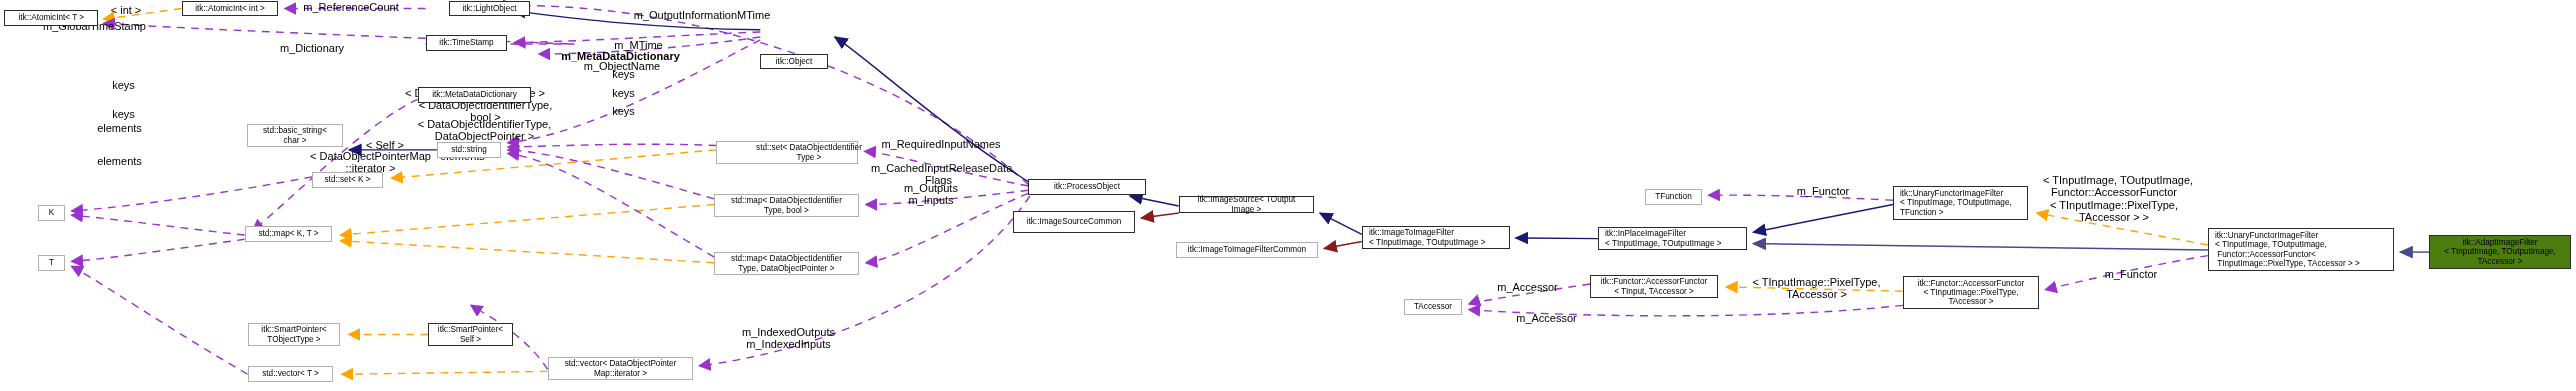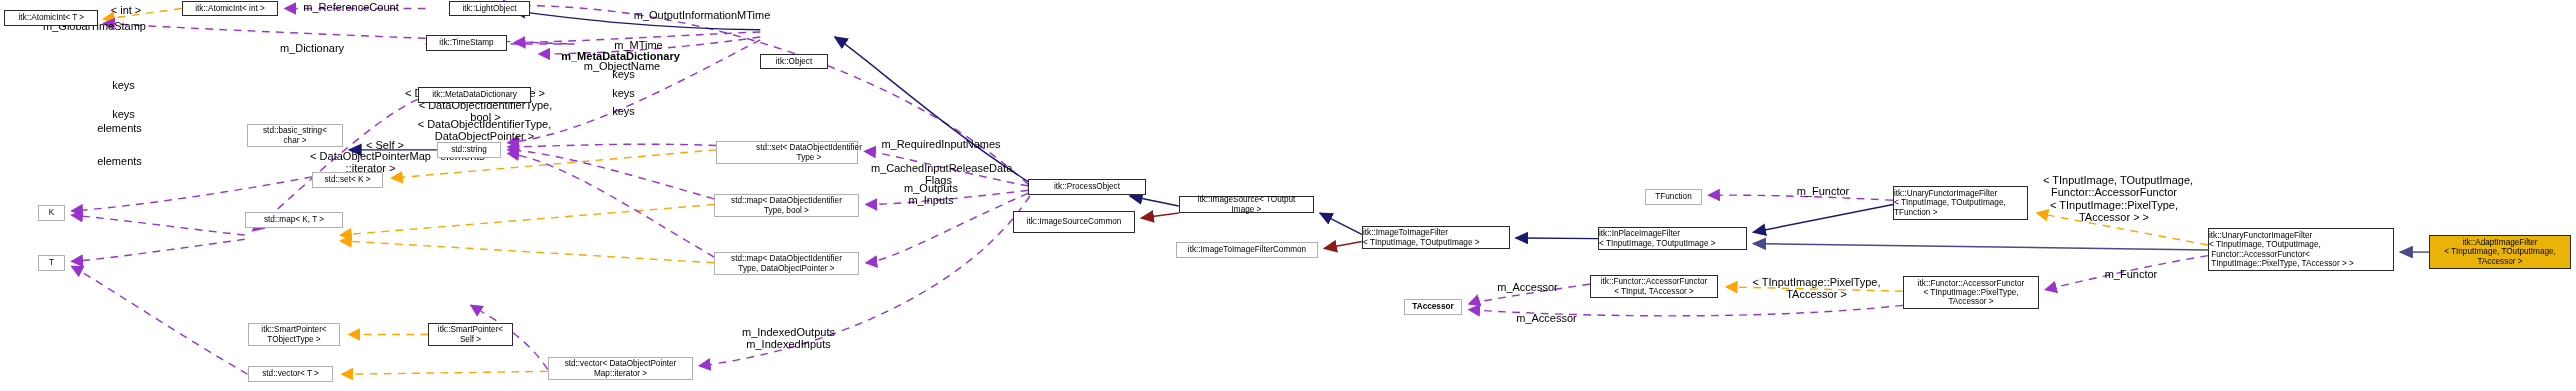--- a/index.html
+++ b/index.html
@@ -39,28 +39,28 @@
     font-size: 8.2px;
     color: #000000;
   }
   .node.bold {
     border: 1.1px solid #2b2b2b;
     font-size: 8.2px;
     color: #000000;
   }
   .node.current {
     border: 1.1px solid #2b2b2b;
-    background: #eab308;
+    background: #4d7c0f;
     font-size: 8.2px;
     color: #000000;
   }
   .node.left {
     justify-content: flex-start;
     text-align: left;
-    padding-left: 0;
+    padding-left: 6px;
   }
   .edge-label {
     position: absolute;
     font-size: 11px;
     color: #000000;
     white-space: pre;
     text-align: center;
     line-height: 1.12;
     z-index: 4;
   }
@@ -171,21 +171,21 @@
   </div>
   <div class="node lite" style="left:312px;top:172px;width:71px;height:15.6px;">
     <span>std::set&lt; K &gt;</span>
   </div>
   <div class="node lite" style="left:38px;top:205px;width:27px;height:15.6px;">
     <span>K</span>
   </div>
   <div class="node lite" style="left:38px;top:255px;width:27px;height:15.6px;">
     <span>T</span>
   </div>
-  <div class="node lite" style="left:245px;top:212px;width:98px;height:15.6px;text-align:center;">
+  <div class="node lite" style="left:245px;top:226px;width:87px;height:15.6px;text-align:center;">
     <span>std::map&lt; K, T &gt;</span>
   </div>
   <div class="node lite" style="left:248px;top:323px;width:92px;height:23px;">
     <span>itk::SmartPointer&lt;
 TObjectType &gt;</span>
   </div>
   <div class="node bold" style="left:428px;top:323px;width:85px;height:23px;">
     <span>itk::SmartPointer&lt;
 Self &gt;</span>
   </div>
@@ -234,21 +234,21 @@
   </div>
   <div class="node bold left" style="left:1893px;top:186px;width:135px;height:34px;">
     <span>itk::UnaryFunctorImageFilter
 &lt; TInputImage, TOutputImage,
 TFunction &gt;</span>
   </div>
   <div class="node bold" style="left:1590px;top:275px;width:128px;height:23px;">
     <span>itk::Functor::AccessorFunctor
 &lt; TInput, TAccessor &gt;</span>
   </div>
-  <div class="node lite" style="left:1404px;top:299px;width:58px;height:15.6px;font-weight:bold;">
+  <div class="node lite" style="left:1404px;top:299px;width:58px;height:15.6px;">
     <span>TAccessor</span>
   </div>
   <div class="node bold" style="left:1903px;top:276px;width:136px;height:33px;">
     <span>itk::Functor::AccessorFunctor
 &lt; TInputImage::PixelType,
 TAccessor &gt;</span>
   </div>
   <div class="node bold left" style="left:2208px;top:228px;width:186px;height:43px;">
     <span>itk::UnaryFunctorImageFilter
 &lt; TInputImage, TOutputImage,

